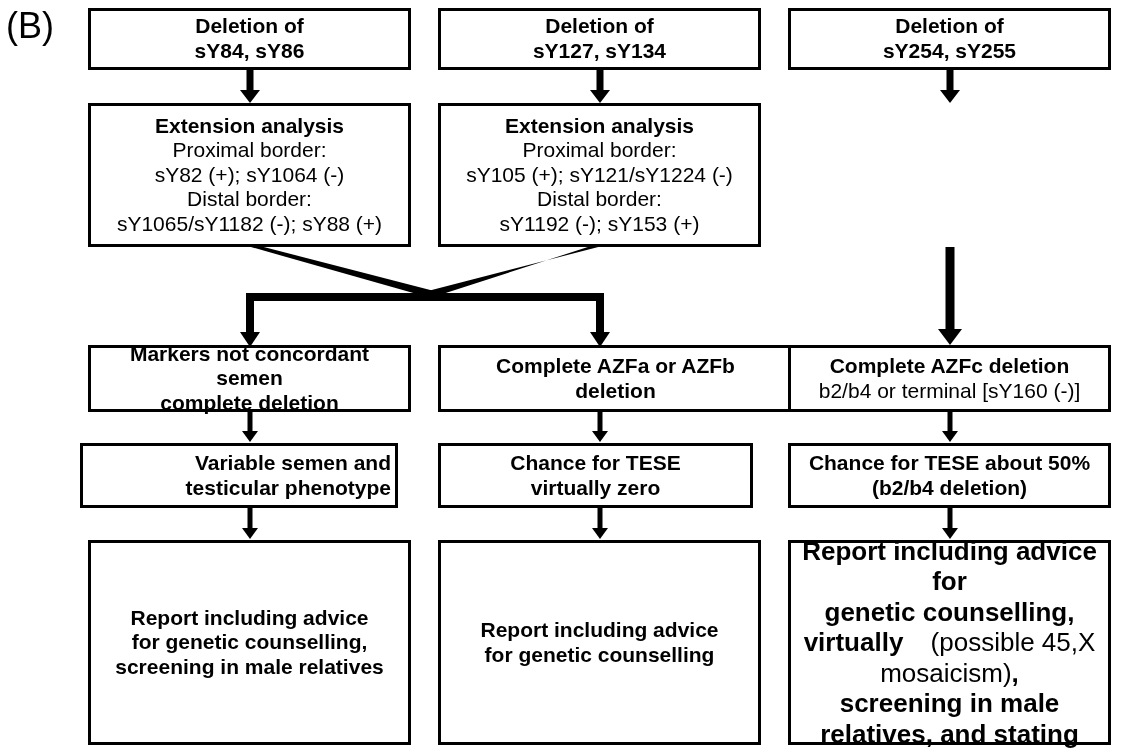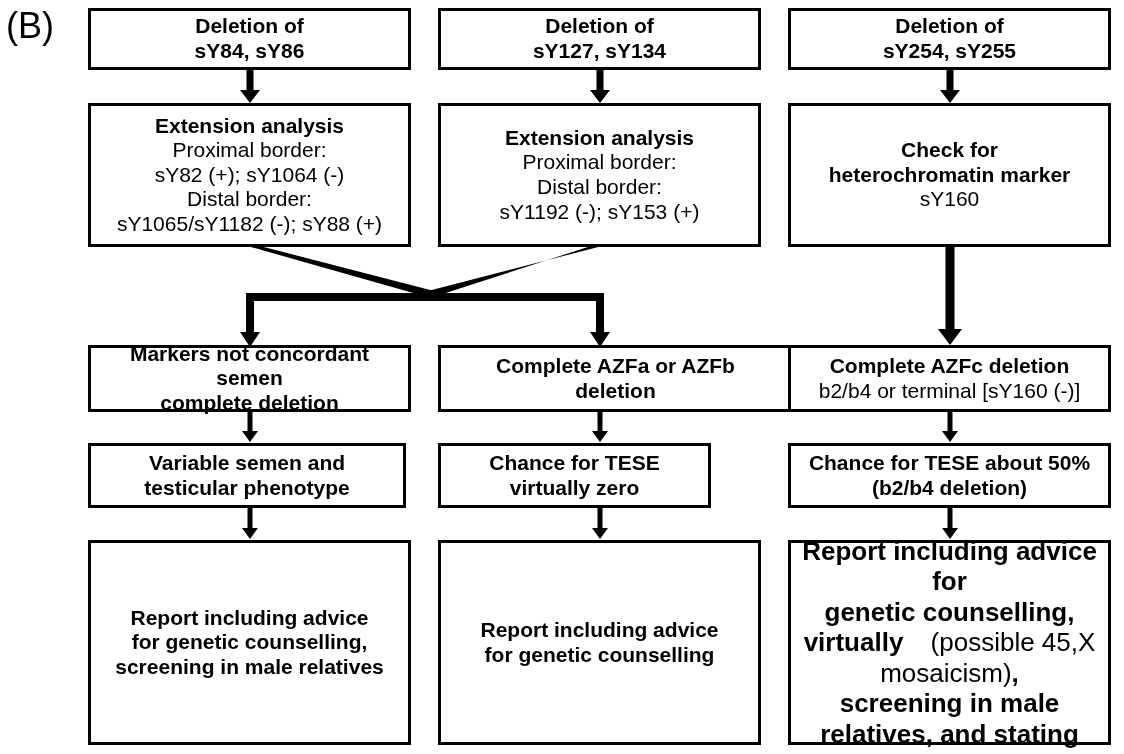--- a/index.html
+++ b/index.html
@@ -115,21 +115,21 @@
   <div class="node" style="left:88px; top:345px; width:323px; height:67px;">
     <div class="txt">Markers not concordant semen
 complete deletion</div>
   </div>
 
   <div class="arrow thin" style="left:235px; top:412px; width:30px; height:31px;">
     <div class="shaft" style="height:20px;"></div>
     <div class="head" style="top:19px;"></div>
   </div>
 
-  <div class="node" style="left:88px; top:443px; width:318px; height:65px;">
+  <div class="node" style="left:80px; top:443px; width:318px; height:65px;text-align:right;">
     <div class="txt">Variable semen and
 testicular phenotype</div>
   </div>
 
   <div class="arrow thin" style="left:235px; top:508px; width:30px; height:32px;">
     <div class="shaft" style="height:21px;"></div>
     <div class="head" style="top:20px;"></div>
   </div>
 
   <div class="node" style="left:88px; top:540px; width:323px; height:205px;">
@@ -144,35 +144,36 @@
   </div>
 
   <div class="arrow" style="left:585px; top:70px; width:30px; height:33px;">
     <div class="shaft" style="height:21px;"></div>
     <div class="head" style="top:20px;"></div>
   </div>
 
   <div class="node" style="left:438px; top:103px; width:323px; height:144px; flex-direction:column;">
     <div class="txt">Extension analysis</div>
     <div class="txt normal">Proximal border:</div>
+    <div class="txt normal">sY105 (+); sY121/sY1224 (-)</div>
     <div class="txt normal">Distal border:</div>
     <div class="txt normal">sY1192 (-); sY153 (+)</div>
   </div>
 
   <div class="node" style="left:438px; top:345px; width:355px; height:67px;">
     <div class="txt">Complete AZFa or AZFb
 deletion</div>
   </div>
 
   <div class="arrow thin" style="left:585px; top:412px; width:30px; height:31px;">
     <div class="shaft" style="height:20px;"></div>
     <div class="head" style="top:19px;"></div>
   </div>
 
-  <div class="node" style="left:438px; top:443px; width:273px; height:65px;">
+  <div class="node" style="left:438px; top:443px; width:315px; height:65px;">
     <div class="txt">Chance for TESE
 virtually zero</div>
   </div>
 
   <div class="arrow thin" style="left:585px; top:508px; width:30px; height:32px;">
     <div class="shaft" style="height:21px;"></div>
     <div class="head" style="top:20px;"></div>
   </div>
 
   <div class="node" style="left:438px; top:540px; width:323px; height:205px;">
@@ -183,25 +184,20 @@
   <div class="node" style="left:788px; top:8px; width:323px; height:62px;">
     <div class="txt">Deletion of
 sY254, sY255</div>
   </div>
 
   <div class="arrow" style="left:935px; top:70px; width:30px; height:33px;">
     <div class="shaft" style="height:21px;"></div>
     <div class="head" style="top:20px;"></div>
   </div>
 
-  <div class="node" style="left:788px; top:103px; width:323px; height:144px; flex-direction:column;">
-    <div class="txt">Check for
-heterochromatin marker</div>
-    <div class="txt normal">sY160</div>
-  </div>
 
   <div class="arrow" style="left:935px; top:247px; width:30px; height:98px;">
     <div class="shaft" style="height:84px; width:9px;"></div>
     <div class="head" style="top:82px; border-left-width:12px; border-right-width:12px; border-top-width:16px;"></div>
   </div>
 
   <div class="node" style="left:788px; top:345px; width:323px; height:67px; flex-direction:column;align-items:center;">
     <div class="txt">Complete AZFc deletion</div>
     <div class="txt normal">b2/b4 or terminal [sY160 (-)]</div>
   </div>

